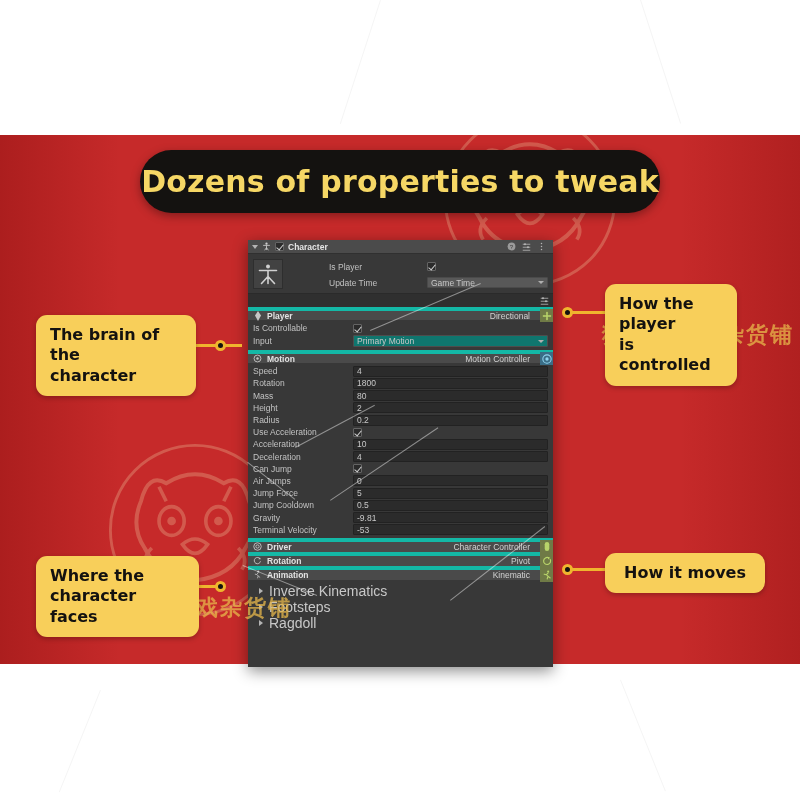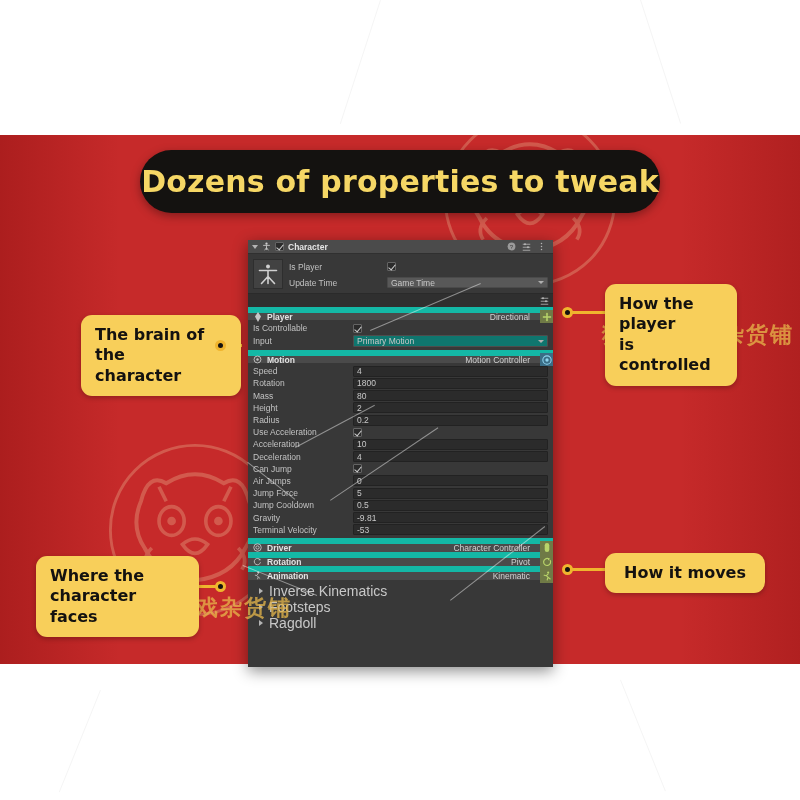--- a/index.html
+++ b/index.html
@@ -101,40 +101,40 @@
   .icon-sq {
     width:9px;height:9px;display:inline-flex;align-items:center;justify-content:center;
   }
 
   
   .top-block { display:flex; padding:5px 5px 4px 5px; gap:6px; background:#383838; }
   .avatar {
     width:30px;height:30px;background:#424242;border:1px solid #2e2e2e;
     display:flex;align-items:center;justify-content:center;flex:0 0 auto;
   }
-  .top-rows { flex:1; display:flex; flex-direction:column; gap:5px; padding-top:2px;}
+  .top-rows { flex:1; display:flex; flex-direction:column; gap:5px; padding-top:2px;margin-left:40px;}
   .row { display:flex; align-items:center; height:11px; }
   .row .lbl { width:98px; color:#c2c2c2; font-size:8.5px; }
   .field {
     flex:1; height:11px; background:#2b2b2b; border:1px solid #212121;
     border-radius:1px; color:#c8c8c8; font-size:8.5px;
     display:flex; align-items:center; padding:0 3px;
   }
   .field.light { background:#585858; border-color:#4a4a4a; }
   .field .cv { flex:1; }
   .caret { width:0;height:0;border-left:3px solid transparent;border-right:3px solid transparent;border-top:3.5px solid #b0b0b0; }
 
   .strip-row {
     height:14px; background:#2f2f2f; border-top:1px solid #2a2a2a;
     display:flex; align-items:center; justify-content:flex-end; padding-right:4px;
   }
 
   
   .sec {
-    height:13px; background:#4a4a4a; border-top:6px solid #14b8a6;
+    height:13px; background:#4a4a4a; border-top:4px solid #14b8a6;
     display:flex; align-items:center; padding:0 0 0 5px; gap:5px;
   }
   .sec .sname { font-weight:bold; color:#e2e2e2; font-size:8.5px; }
   .sec .sval { margin-left:auto; color:#d2d2d2; font-size:8.5px; padding-right:5px; }
   .sec .sbadge {
     width:13px;height:13px;display:flex;align-items:center;justify-content:center;
     flex:0 0 auto;
   }
   .sbadge.green { background:#6f7a46; }
   .sbadge.blue  { background:#3a6d86; }
@@ -450,21 +450,21 @@
         </div>
         <div class="fold">
           <span class="tri"></span>
           <span>Ragdoll</span>
         </div>
       </div>
   </div>
 
   <div class="conn" style="left:186px;top:344px;width:56px;"></div>
   <div class="dot" style="left:215px;top:340px;"></div>
-  <div class="callout" style="left:36px;top:315px;width:160px;margin-left:45px;">
+  <div class="callout" style="left:36px;top:315px;width:160px;">
     <div>The brain of the</div>
     <div>character</div>
   </div>
 
   <div class="conn" style="left:567px;top:311px;width:45px;"></div>
   <div class="dot" style="left:562px;top:307px;"></div>
   <div class="callout" style="left:605px;top:284px;width:132px;">
     <div>How the player</div>
     <div>is controlled</div>
   </div>

